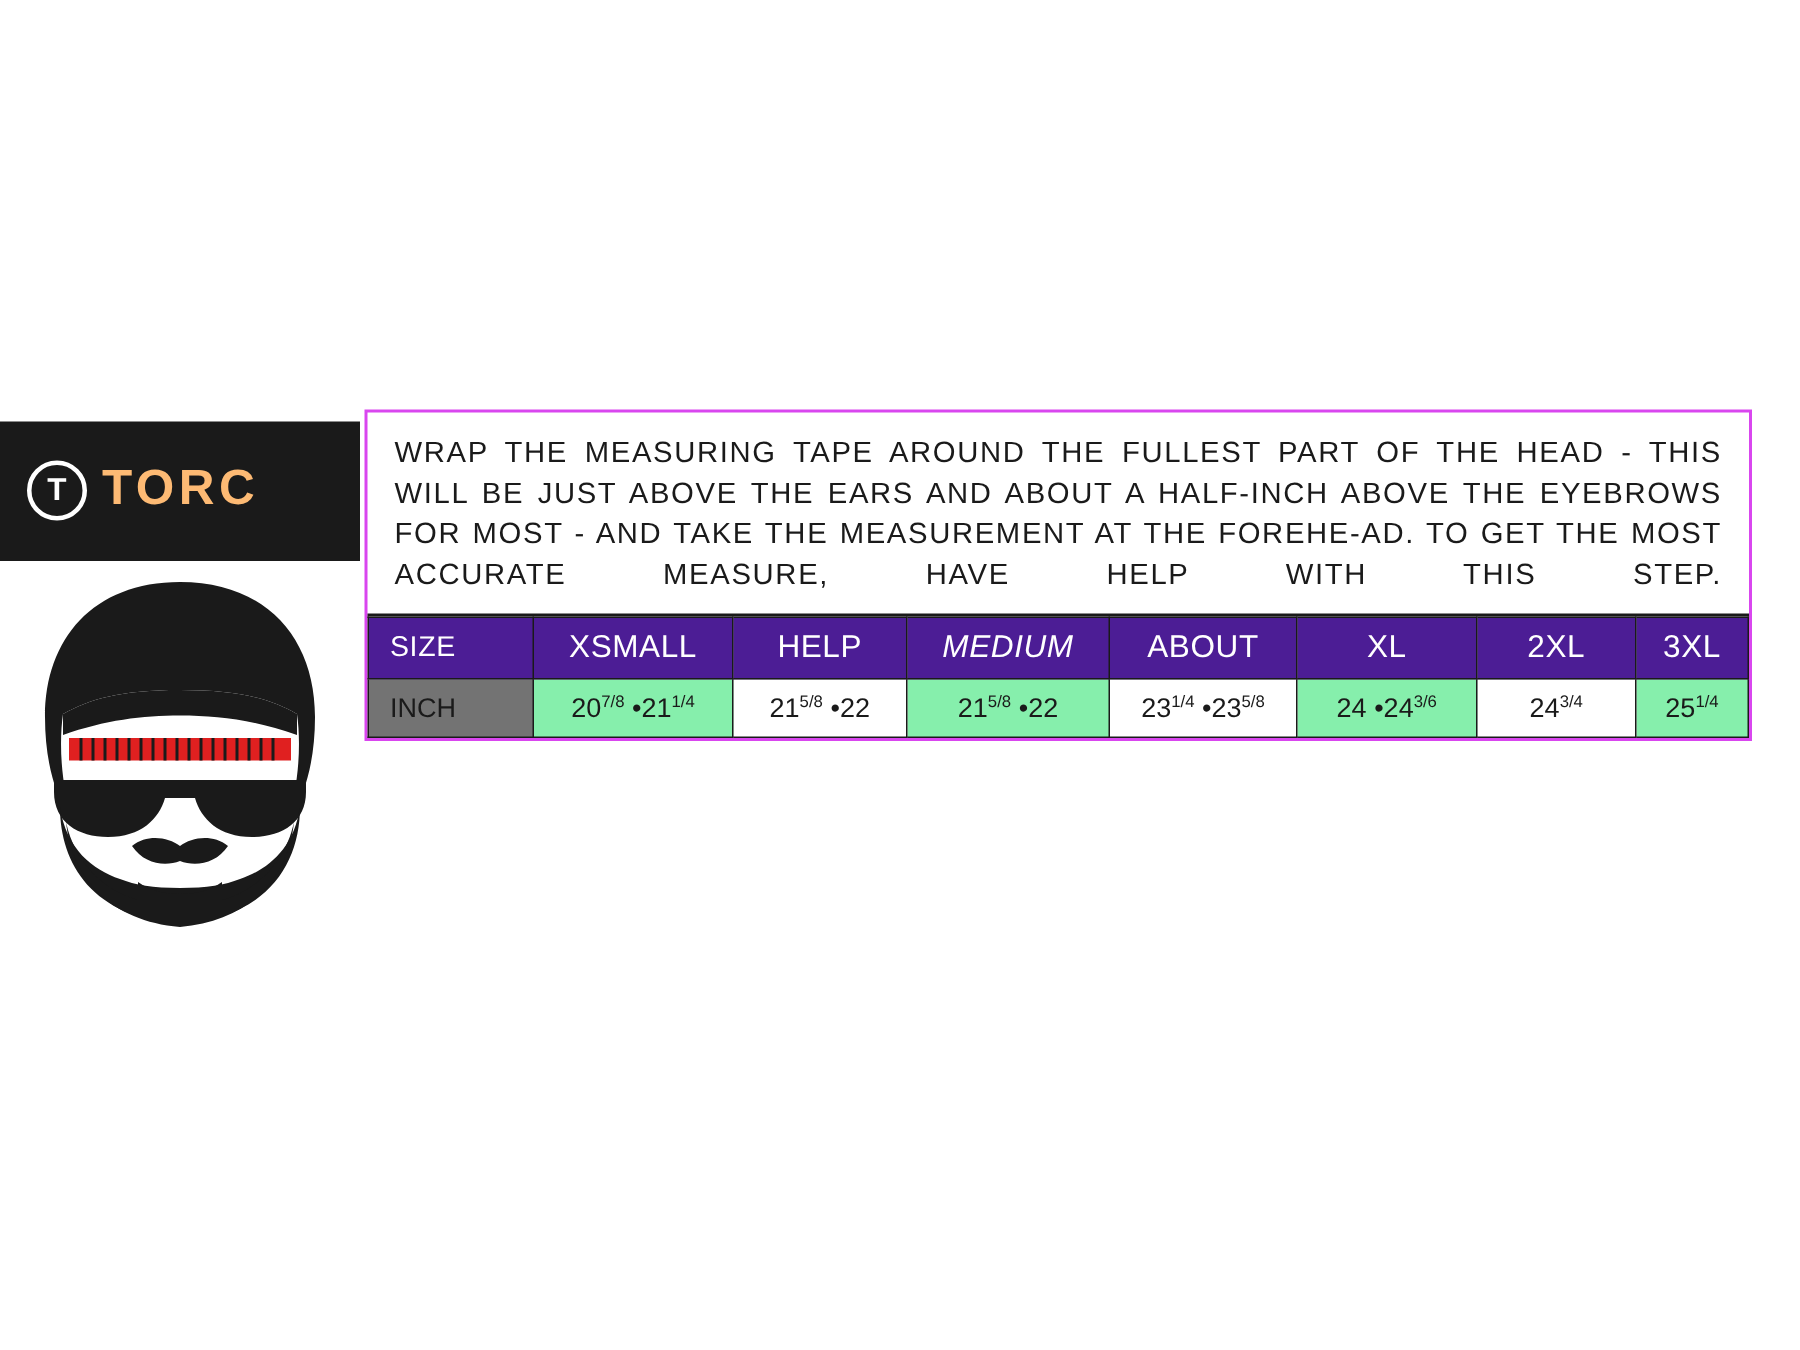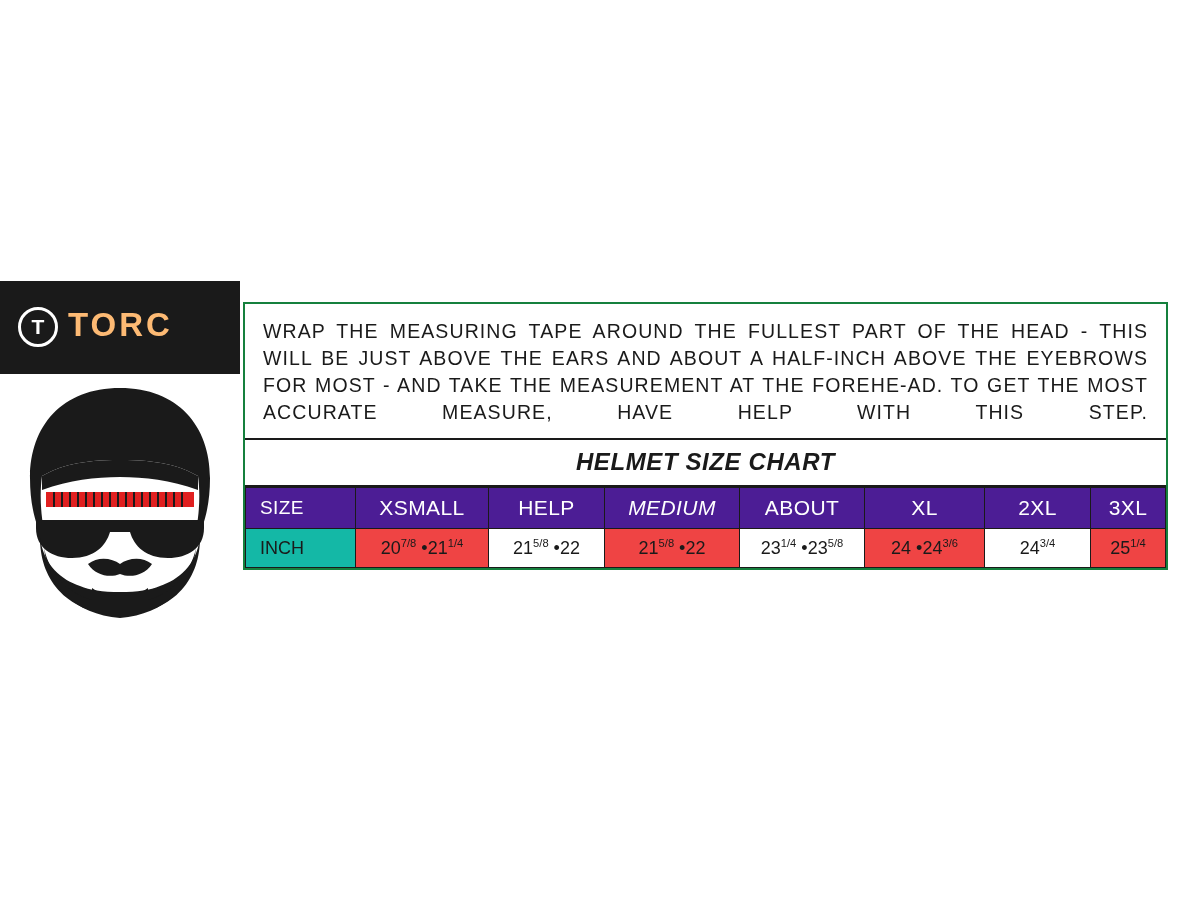--- a/index.html
+++ b/index.html
@@ -81,23 +81,23 @@
     width: 240px;
     height: 240px;
     margin-top: 6px;
   }
   #head-illustration svg { display: block; }
 
   
   #right-panel {
     position: absolute;
     left: 243px;
-    top: 302px;
+    top: 273px;
     width: 925px;
-    border: 2px solid #15803d;
+    border: 2px solid #d946ef;
     box-sizing: border-box;
     background: #ffffff;
   }
 
   #instructions {
     padding: 14px 18px 12px 18px;
     font-family: "Liberation Sans", sans-serif;
     font-size: 19.5px;
     line-height: 27px;
     letter-spacing: 1.1px;
@@ -147,24 +147,24 @@
   }
   table#size-table tbody td {
     height: 36px;
     font-size: 18px;
     background: #ffffff;
   }
   table#size-table tbody td.label-col {
     text-align: left;
     padding-left: 14px;
     font-size: 18px;
-    background: #14b8a6;
+    background: #737373;
   }
   table#size-table tbody td.hl {
-    background: #ef4444;
+    background: #86efac;
   }
   .frac {
     font-size: 0.62em;
     vertical-align: super;
     letter-spacing: 0;
   }
   .cellval { white-space: nowrap; }
 </style>
 </head>
 <body>
@@ -250,21 +250,20 @@
 
       <path d="M98 198 C 108 204, 132 204, 142 198 C 136 210, 104 210, 98 198 Z" fill="#ffffff"></path>
     </svg>
   </div>
 </div>
 
 <div id="right-panel">
 
   <div id="instructions">WRAP THE MEASURING TAPE AROUND THE FULLEST PART OF THE HEAD - THIS WILL BE JUST ABOVE THE EARS AND ABOUT A HALF-INCH ABOVE THE EYEBROWS FOR MOST - AND TAKE THE MEASUREMENT AT THE FOREHE-AD. TO GET THE MOST ACCURATE MEASURE, HAVE HELP WITH THIS STEP.</div>
 
-  <div id="chart-title">HELMET SIZE CHART</div>
 
   <table id="size-table">
     <thead>
       <tr>
         <th class="label-col" style="width:94px;">SIZE</th>
         <th style="width:130px;">XSMALL</th>
         <th style="width:113px;">HELP</th>
         <th style="width:132px;font-style:italic;">MEDIUM</th>
         <th style="width:122px;">ABOUT</th>
         <th style="width:117px;">XL</th>

